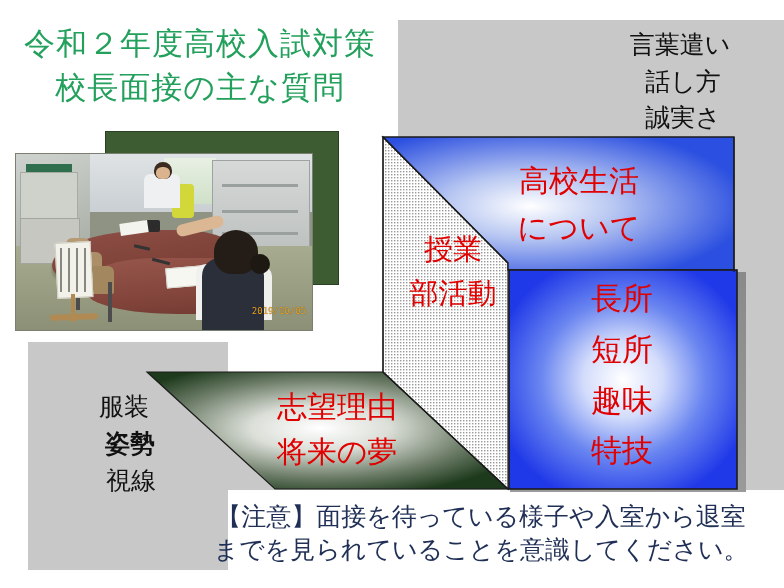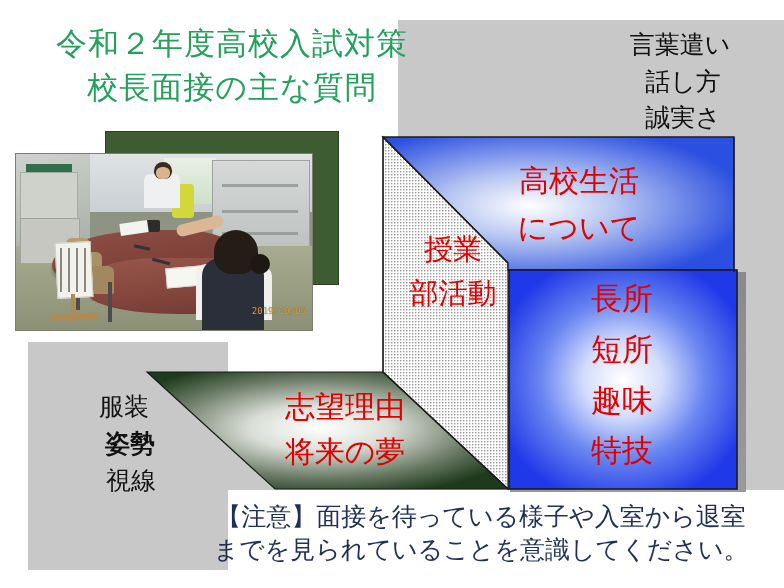--- a/index.html
+++ b/index.html
@@ -31,21 +31,20 @@
     left: 0px;
     top: 22px;
     width: 400px;
     text-align: center;
     color: #22a05c;
     font-size: 31px;
     line-height: 1.42;
     letter-spacing: 1px;
     white-space: pre-line;
     font-weight: 400;
-    padding-left: 32px;
   }
 
   
   #right-words {
     position: absolute;
     left: 580px;
     top: 26px;
     width: 200px;
     text-align: center;
     color: #111111;
@@ -93,21 +92,21 @@
     left: 348px; top: 228px; width: 130px;
     font-size: 29px; line-height: 1.5;
   }
   
   #front-face-text {
     left: 478px; top: 274px; width: 208px;
     font-size: 31px; line-height: 1.64;
   }
   
   #bottom-face-text {
-    left: 200px; top: 384px; width: 210px;
+    left: 192px; top: 384px; width: 210px;
     font-size: 30px; line-height: 1.5;
   }
 
   
   #photo-frame {
     position: absolute;
     left: 105px; top: 131px;
     width: 232px; height: 152px;
     background: #3d5c32;
     border: 1px solid #2b3f24;

